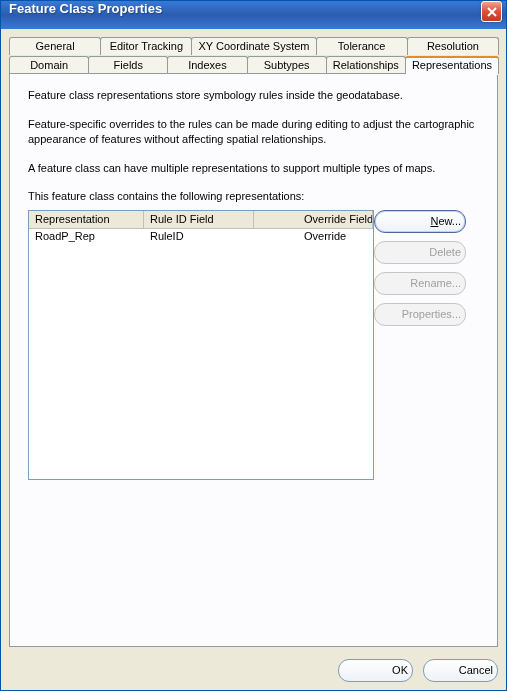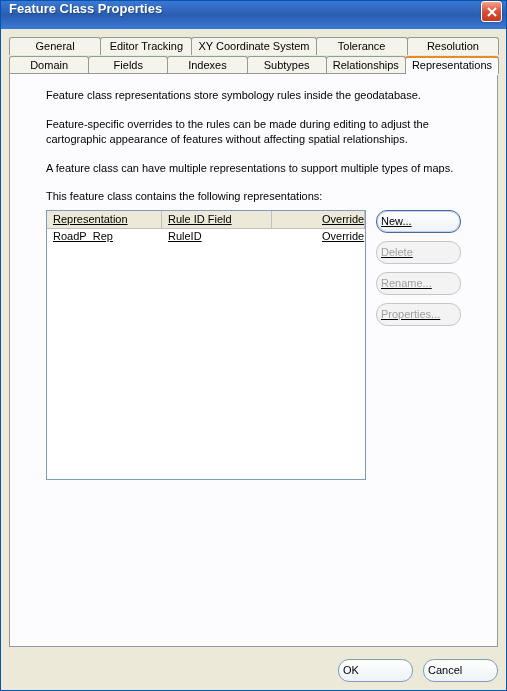--- a/index.html
+++ b/index.html
@@ -93,34 +93,32 @@
     content:"";
     position:absolute;
     left:0; right:0; bottom:-1px; height:2px;
     background:#fcfcfe;
   }
 
   .tab-panel {
     border: 1px solid #919b9c;
     background: #fcfcfe;
     flex: 1;
-    padding: 14px 36px;
+    padding: 14px 18px;
     display: flex;
     flex-direction: column;
     min-height: 0;
     position: relative;
   }
 
   .para { margin: 0 0 14px 0; line-height: 1.35; color: #000; }
   .para.last-para { margin-bottom: 6px; }
 
   .mid-row {
     display: flex;
-    gap: 10px;
-    text-decoration: underline;
   }
   .listview {
     border: 1px solid #7f9db9;
     background: #fff;
     width: 346px;
     height: 270px;
     overflow: hidden;
   }
   .lv-header {
     display: flex;
@@ -155,21 +153,21 @@
     gap: 8px;
     width: 92px;
   }
   .btn {
     height: 23px;
     border: 1px solid #7f9db9;
     border-radius: 11px;
     background: linear-gradient(to bottom, #fff, #eef2f7);
     font-size: 11px;
     cursor: pointer;
-    text-align: left;
+    text-align: right;
     line-height: 20px;
     color: #000;
     padding: 0 4px;
   }
   .btn.default {
     border: 1px solid #4a6a9e;
     box-shadow: inset 0 0 0 1px #bcd4f6;
   }
   .btn.disabled {
     color: #a0a0a0;

